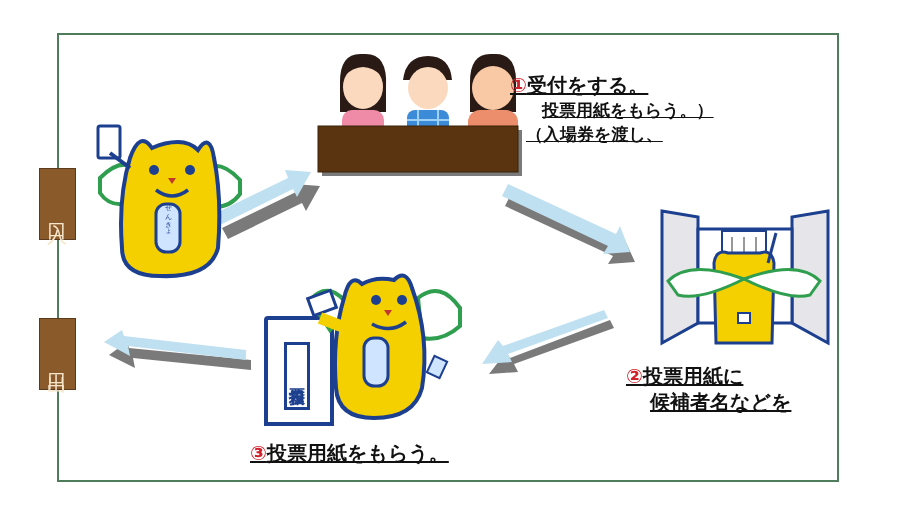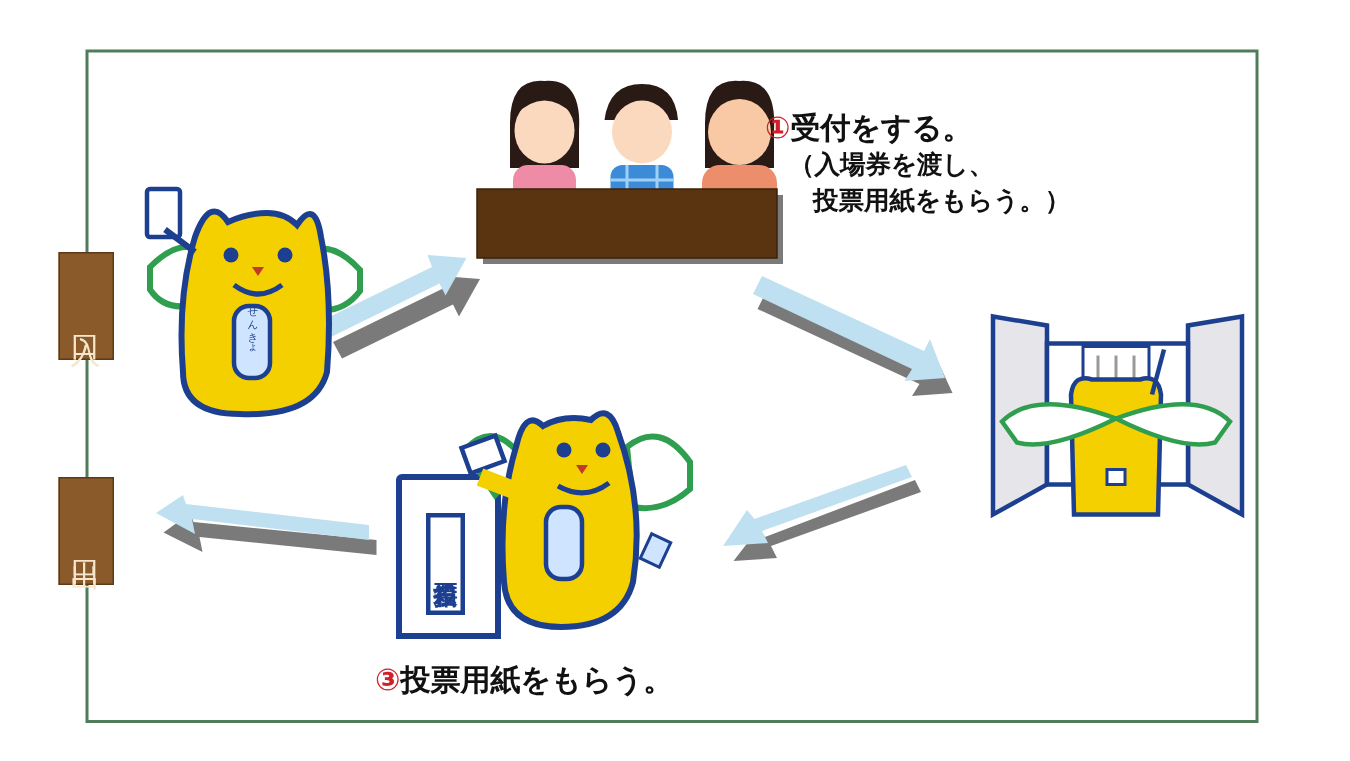--- a/index.html
+++ b/index.html
@@ -6,21 +6,21 @@
   body { width:900px; height:507px; position:relative; overflow:hidden;
          font-family:"DejaVu Sans","Liberation Sans",sans-serif; }
   .frame { position:absolute; left:57px; top:33px; width:782px; height:449px;
            border:2px solid #4f7d5b; box-sizing:border-box; }
   .door { position:absolute; left:39px; width:37px; height:72px; background:#8b5a2b;
           border:1px solid #5a3a1a; box-sizing:border-box; color:#f5e6cc;
           font-size:20px; line-height:26px; text-align:center; padding-top:8px;
           writing-mode:vertical-rl; display:flex; align-items:center; justify-content:center; }
   .door-in { top:168px; }
   .door-out { top:318px; }
-  .cap { position:absolute; font-weight:bold; color:#111; font-size:20px; line-height:26px; }
+  .cap { position:absolute; font-weight:bold; color:#111; font-size:20px; line-height:26px;text-decoration:underline; }
   .num { color:#d0202a; }
   .sub { font-size:17px; line-height:24px; }
   svg { position:absolute; overflow:visible; }
 </style>
 </head>
 <body>
 
 <div class="frame"></div>
 
 <div class="door door-in">入口</div>
@@ -60,22 +60,22 @@
     <path d="M152,30 Q152,0 175,2 Q200,0 198,35 L198,60 L152,60 Z" fill="#2a1a16"></path>
     <ellipse cx="175" cy="36" rx="21" ry="22" fill="#f8c9a4"></ellipse>
     <rect x="150" y="58" width="50" height="40" rx="12" fill="#ec8e6c"></rect>
   </g>
   <rect x="4" y="78" width="200" height="46" fill="#7a7a7a"></rect>
   <rect x="0" y="74" width="200" height="46" fill="#5a3410" stroke="#3a2208" stroke-width="1"></rect>
 </svg>
 
 <div class="cap" style="left:510px;top:72px;">
   <span class="num">①</span><span>受付をする。</span>
+  <div class="sub" style="padding-left:32px">投票用紙をもらう。）</div>
   <div class="sub" style="padding-left:16px">（入場券を渡し、</div>
-  <div class="sub" style="padding-left:32px">投票用紙をもらう。）</div>
 </div>
 
 <svg style="left:90px;top:118px" width="160" height="170">
   <path d="M10,60 Q30,40 45,50 L40,85 Q20,90 10,75 Z" fill="#fff" stroke="#2f9e4e" stroke-width="4"></path>
   <path d="M150,62 Q130,40 112,52 L118,88 Q138,92 150,76 Z" fill="#fff" stroke="#2f9e4e" stroke-width="4"></path>
   <rect x="8" y="8" width="22" height="32" rx="2" fill="#fff" stroke="#1d3f8f" stroke-width="3"></rect>
   <path d="M40,40 Q50,12 62,30 Q75,24 88,24 Q100,24 108,32 Q120,14 124,40 Q132,80 128,130 Q120,160 70,158 Q32,158 32,130 Q28,80 40,40 Z" fill="#f5d000" stroke="#1d3f8f" stroke-width="4"></path>
   <path d="M40,50 L20,35" stroke="#1d3f8f" stroke-width="4"></path>
   <circle cx="64" cy="52" r="5" fill="#1d3f8f"></circle>
     <circle cx="100" cy="52" r="5" fill="#1d3f8f"></circle>
@@ -92,20 +92,22 @@
   <rect x="62" y="28" width="44" height="28" fill="#fff" stroke="#1d3f8f" stroke-width="2"></rect>
   <path d="M72,34 V54 M84,34 V54 M96,34 V54" stroke="#999" stroke-width="2"></path>
   <path d="M54,60 Q56,46 68,50 L100,50 Q112,46 114,60 L112,140 L56,140 Z" fill="#f5d000" stroke="#1d3f8f" stroke-width="3"></path>
   <path d="M8,78 Q30,56 84,76 Q40,98 18,92 Z" fill="#fff" stroke="#2f9e4e" stroke-width="3"></path>
   <path d="M160,78 Q138,56 84,76 Q128,98 150,92 Z" fill="#fff" stroke="#2f9e4e" stroke-width="3"></path>
   <rect x="78" y="110" width="12" height="10" fill="#fff" stroke="#1d3f8f" stroke-width="2"></rect>
   <path d="M108,60 L116,30" stroke="#1d3f8f" stroke-width="3"></path>
 </svg>
 
 <div class="cap" style="left:626px;top:363px;">
+  <div><span class="num">②</span><span>投票用紙に</span></div>
+  <div style="padding-left:24px">候補者名などを</div>
 </div>
 
 <div style="position:absolute;left:264px;top:316px;width:70px;height:110px;border:4px solid #1d3f8f;box-sizing:border-box;background:#fff;border-top-left-radius:4px;">
   <div style="position:absolute;left:16px;top:22px;width:26px;height:68px;border:3px solid #1d3f8f;box-sizing:border-box;background:#fff;color:#1d3f8f;font-weight:bold;font-size:16px;line-height:20px;writing-mode:vertical-rl;display:flex;align-items:center;justify-content:center;">投票箱</div>
 </div>
 
 <svg style="left:290px;top:258px" width="180" height="170">
   <path d="M60,50 Q40,20 20,42 L40,72 Z" fill="#fff" stroke="#2f9e4e" stroke-width="4"></path>
   <path d="M170,50 Q150,22 128,40 L132,80 Q152,84 170,68 Z" fill="#fff" stroke="#2f9e4e" stroke-width="4"></path>
   <rect x="20" y="36" width="24" height="18" fill="#fff" stroke="#1d3f8f" stroke-width="3" transform="rotate(-20 32 45)"></rect>

